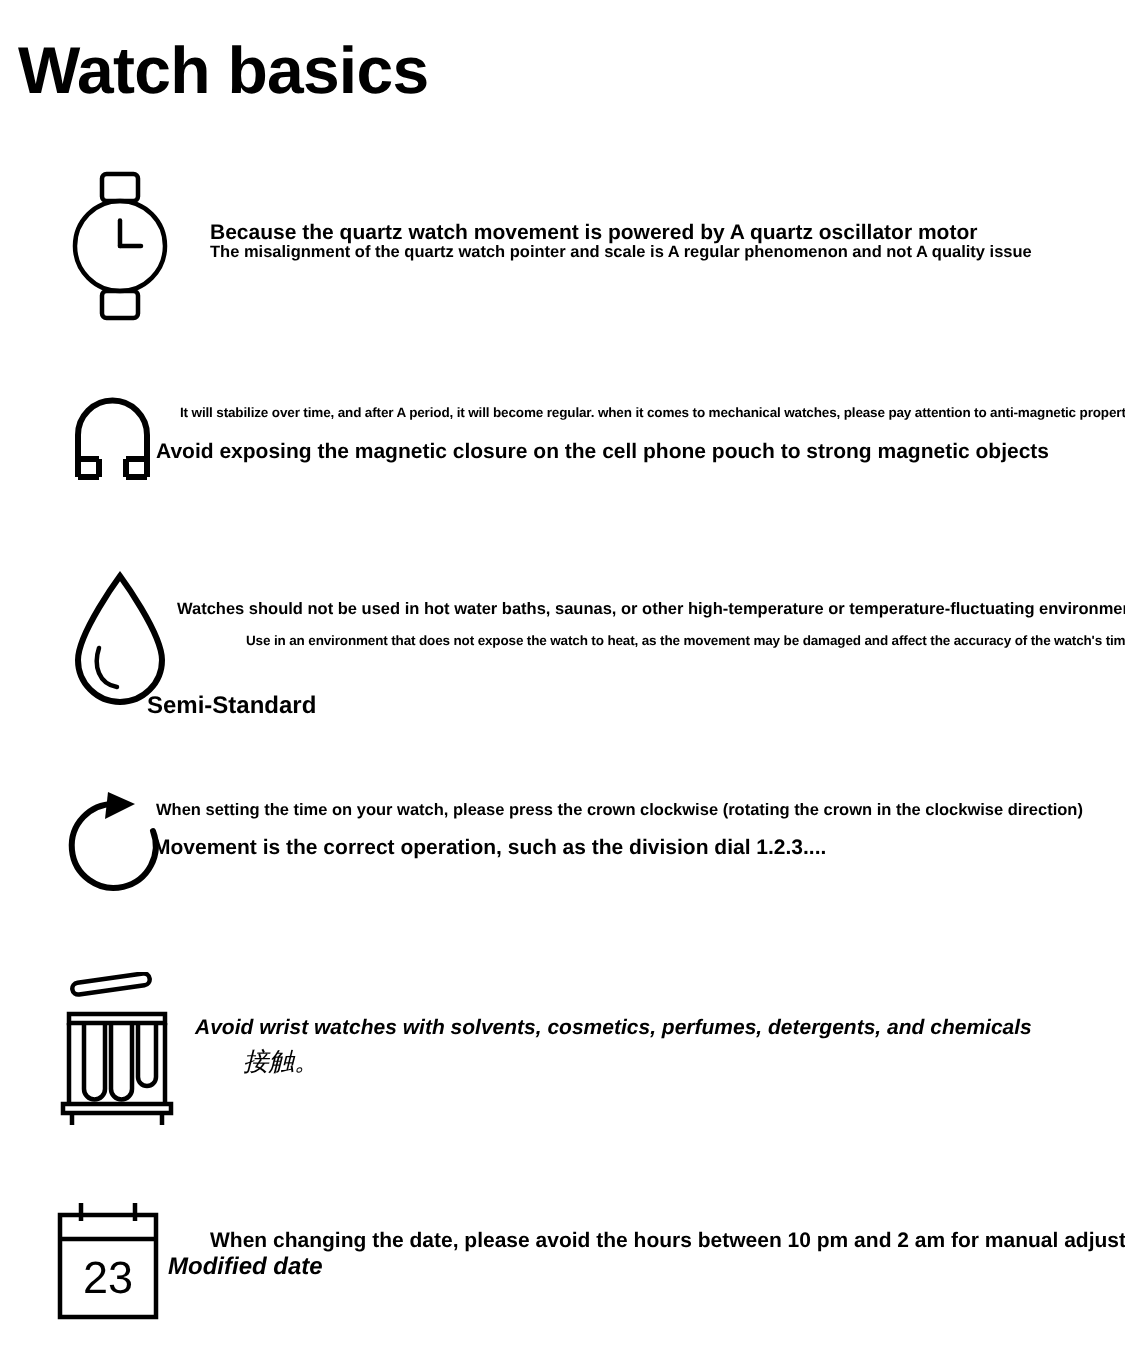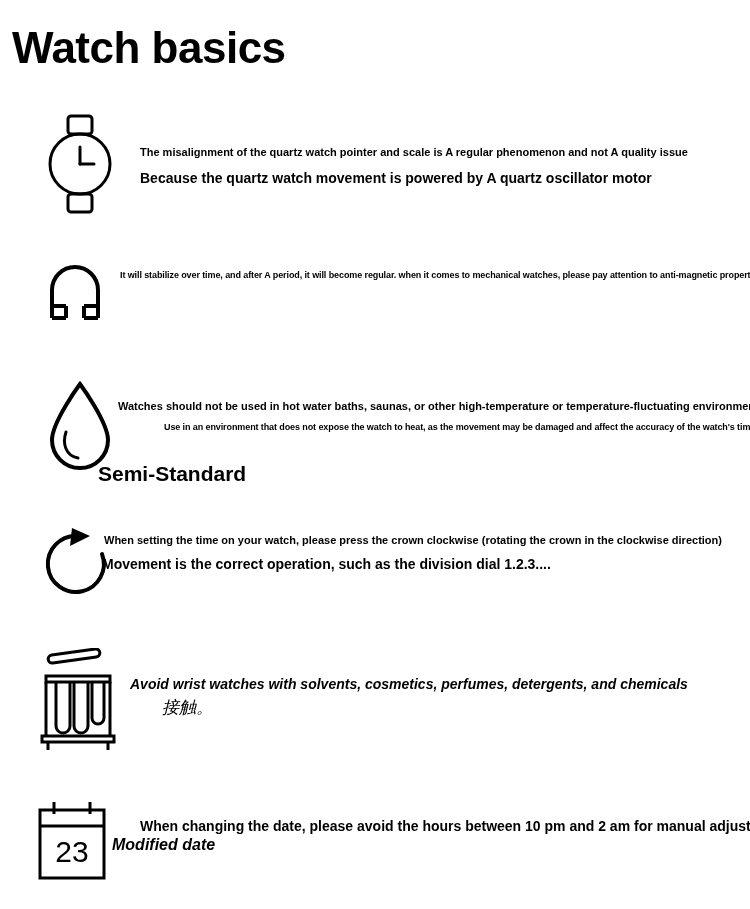--- a/index.html
+++ b/index.html
@@ -93,21 +93,21 @@
 
   
   #sec3 { top: 378px; }
   #sec3 .icon-box { left: 42px; top: 0px; }
   #sec3 .text-col { left: 118px; top: 22px; }
   #sec3 .l2 { margin: 10px 0 0 46px; }
   #sec3 .l3 {
     position: absolute;
     left: -20px;
     top: 62px;
-    font-size: 21px;
+    font-size: 16px;
     font-weight: bold;
   }
 
   
   #sec4 { top: 518px; }
   #sec4 .icon-box { left: 42px; top: 8px; }
   #sec4 .text-col { left: 104px; top: 16px; }
   #sec4 .l2 { margin: 10px 0 10px -2px; }
   #sec4 .l3 { margin-left: -18px; }
 
@@ -135,39 +135,40 @@
     <div class="icon-box">
       <svg width="80" height="100" viewBox="0 0 80 100">
         <rect x="28" y="2" width="24" height="18" rx="3" fill="none" stroke="#000" stroke-width="3"></rect>
         <rect x="28" y="80" width="24" height="18" rx="3" fill="none" stroke="#000" stroke-width="3"></rect>
         <circle cx="40" cy="50" r="30" fill="none" stroke="#000" stroke-width="3"></circle>
         <line x1="40" y1="50" x2="40" y2="33" stroke="#000" stroke-width="3" stroke-linecap="round"></line>
         <line x1="40" y1="50" x2="54" y2="50" stroke="#000" stroke-width="3" stroke-linecap="round"></line>
       </svg>
     </div>
     <div class="text-col">
+      <div class="line t-mid l2">Because the quartz watch movement is powered by A quartz oscillator motor</div>
       <div class="line t-small l1">The misalignment of the quartz watch pointer and scale is A regular phenomenon and not A quality issue</div>
-      <div class="line t-mid l2">Because the quartz watch movement is powered by A quartz oscillator motor</div>
     </div>
   </div>
 
   <div class="section" id="sec2">
     <div class="icon-box">
       <svg width="70" height="76" viewBox="0 0 70 76">
         <path d="M12 62 L12 34 A23 23 0 0 1 58 34 L58 62" fill="none" stroke="#000" stroke-width="4"></path>
         <line x1="12" y1="62" x2="26" y2="62" stroke="#000" stroke-width="4"></line>
         <line x1="44" y1="62" x2="58" y2="62" stroke="#000" stroke-width="4"></line>
         <line x1="26" y1="50" x2="26" y2="62" stroke="#000" stroke-width="4"></line>
         <line x1="44" y1="50" x2="44" y2="62" stroke="#000" stroke-width="4"></line>
         <line x1="12" y1="50" x2="26" y2="50" stroke="#000" stroke-width="4"></line>
         <line x1="44" y1="50" x2="58" y2="50" stroke="#000" stroke-width="4"></line>
       </svg>
     </div>
     <div class="text-col">
       <div class="line t-tiny l2">It will stabilize over time, and after A period, it will become regular. when it comes to mechanical watches, please pay attention to anti-magnetic properties, and avoid exposure to magnetic fields</div>
+      <div class="line t-mid l3">Avoid exposing the magnetic closure on the cell phone pouch to strong magnetic objects</div>
     </div>
   </div>
 
   <div class="section" id="sec3">
     <div class="icon-box">
       <svg width="76" height="96" viewBox="0 0 76 96">
         <path d="M38 6 C38 6 10 44 10 62 A28 28 0 0 0 66 62 C66 44 38 6 38 6 Z" fill="none" stroke="#000" stroke-width="4"></path>
         <path d="M24 54 C20 66 24 78 36 80" fill="none" stroke="#000" stroke-width="3" stroke-linecap="round"></path>
       </svg>
     </div>

